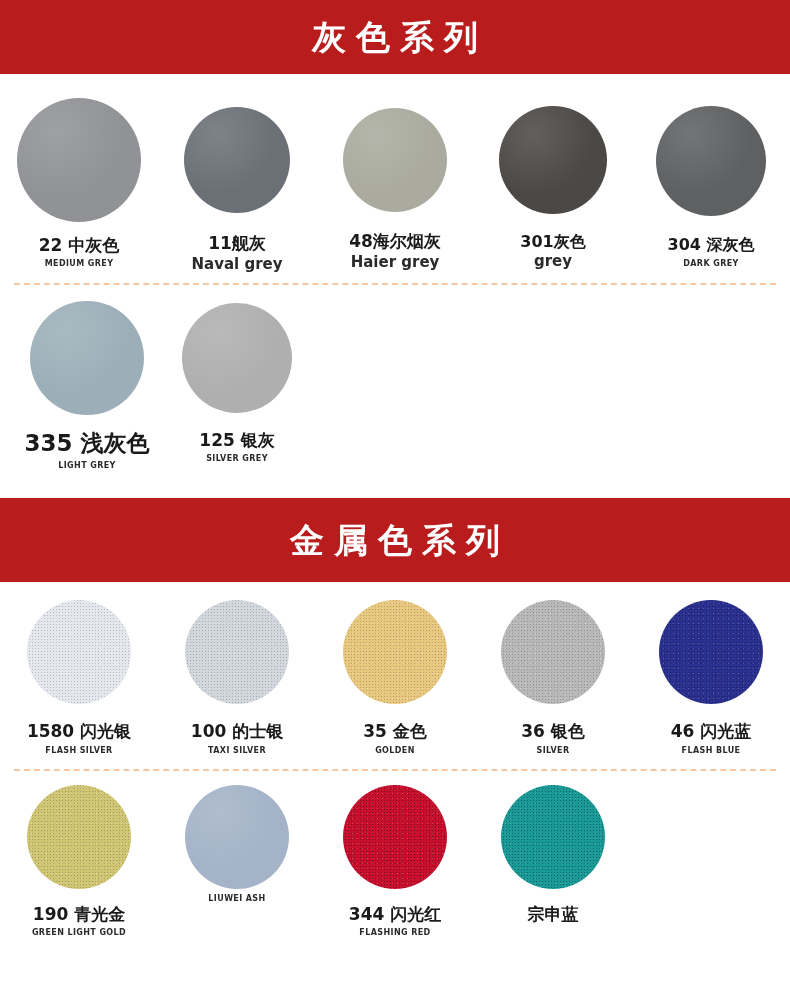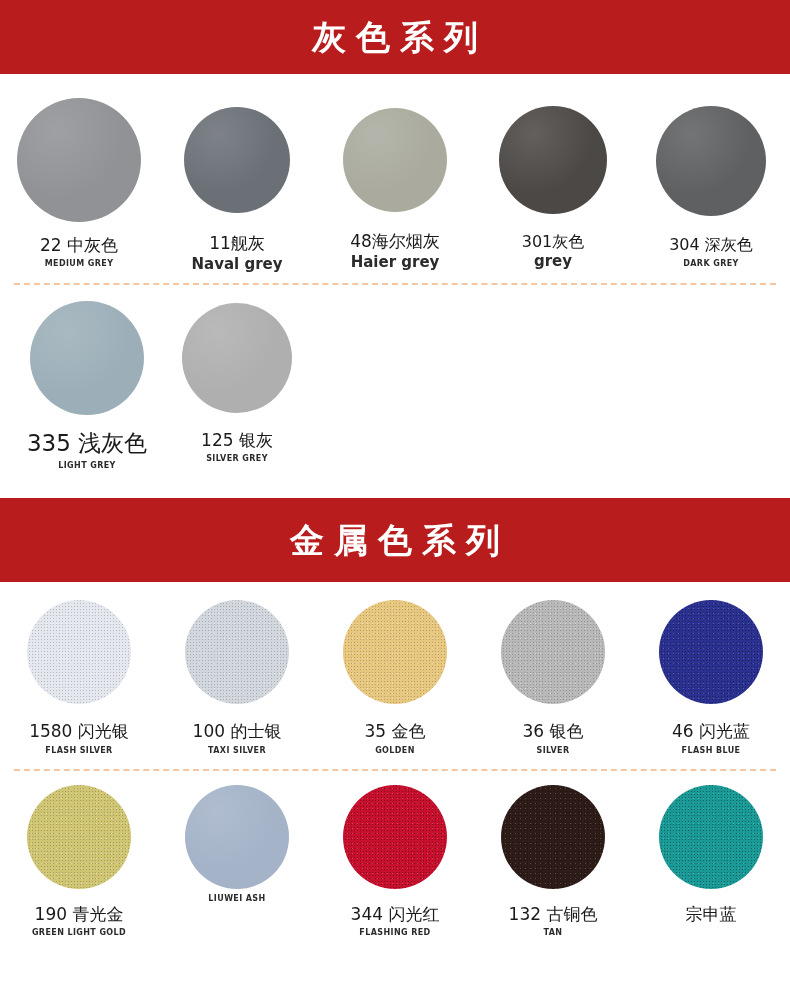--- a/index.html
+++ b/index.html
@@ -86,21 +86,21 @@
     background-size: 4px 4px, 5px 5px, 3px 3px, 6px 6px;
     background-position: 0 0, 2px 1px, 1px 2px, 3px 3px;
   }
   .gloss .swatch-inner {
     background-image:
       radial-gradient(circle at 32% 26%, rgba(255,255,255,0.13) 0%, rgba(255,255,255,0) 55%);
   }
 
   .label-cn {
     color: #1a1a1a;
-    font-weight: normal;
+    font-weight: bold;
     line-height: 1.1;
     text-align: center;
     white-space: nowrap;
     font-family: "DejaVu Sans", "Liberation Sans", sans-serif;
   }
   .label-en {
     color: #2b2b2b;
     text-align: center;
     white-space: nowrap;
     font-family: "DejaVu Sans", "Liberation Sans", sans-serif;
@@ -266,27 +266,20 @@
     </div>
 
     <div class="cell">
       <div class="swatch metal-dark" style="width:104px;height:104px;background:#c8102e">
         <div class="swatch-inner"></div>
       </div>
       <div class="label-cn" style="font-size:17px;margin-top:16px">344 闪光红</div>
       <div class="label-en small" style="margin-top:5px">FLASHING RED</div>
     </div>
 
-    <div class="cell">
-      <div class="swatch metal-dark" style="width:104px;height:104px;background:#2e1c18">
-        <div class="swatch-inner"></div>
-      </div>
-      <div class="label-cn" style="font-size:17px;margin-top:16px">132 古铜色</div>
-      <div class="label-en small" style="margin-top:5px">TAN</div>
-    </div>
 
     <div class="cell">
       <div class="swatch metal-dark" style="width:104px;height:104px;background:#1a9a96">
         <div class="swatch-inner"></div>
       </div>
       <div class="label-cn" style="font-size:17px;margin-top:16px">宗申蓝</div>
       <div class="label-en small" style="margin-top:5px"></div>
     </div>
   </div>
 

